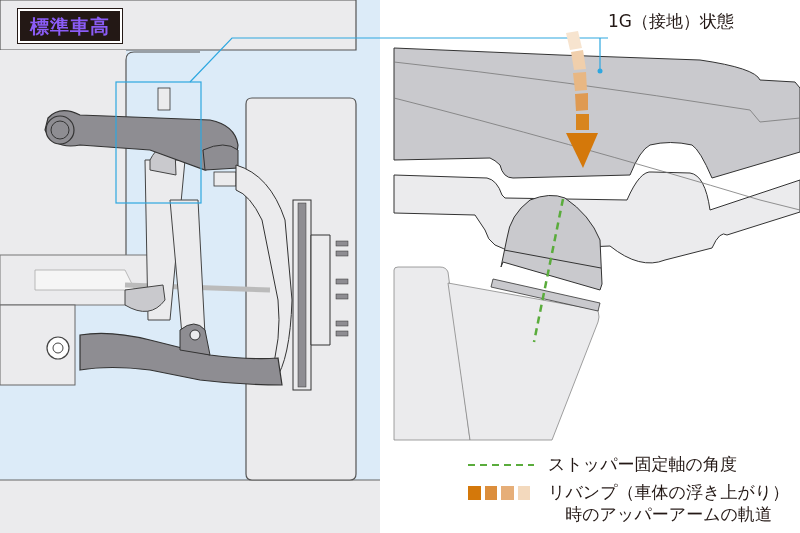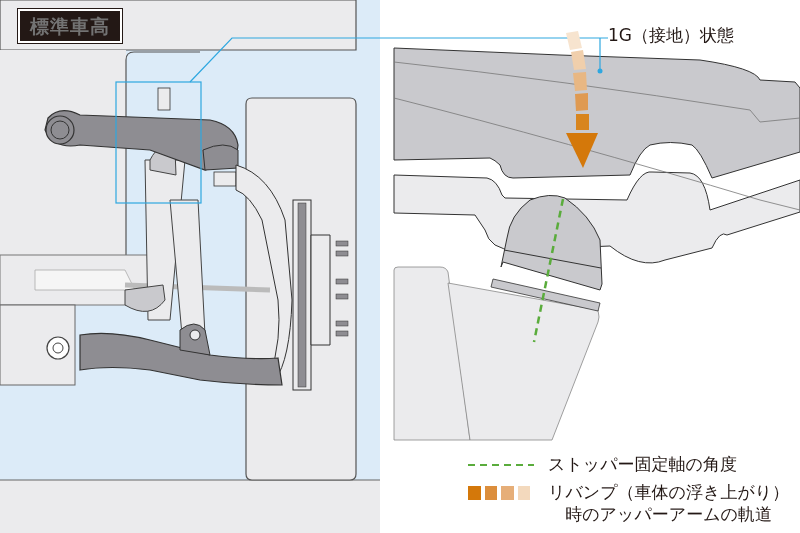--- a/index.html
+++ b/index.html
@@ -1,22 +1,22 @@
 <!DOCTYPE html>
 <html><head>
 <meta charset="utf-8">
 <style>
   html, body { margin:0; padding:0; }
   body { width:800px; height:533px; position:relative; overflow:hidden; background:#ffffff;
          font-family:"DejaVu Sans", "Liberation Sans", sans-serif; }
   #canvas { position:absolute; left:0; top:0; width:800px; height:533px; }
-  .title-badge { position:absolute; left:18px; top:9px; background:#231815; color:#737373;
+  .title-badge { position:absolute; left:18px; top:9px; background:#231815; color:#8b5cf6;
     border:2px solid #fff; outline:1px solid #231815; padding:3px 10px; font-size:19px;
     font-weight:bold; letter-spacing:1px; line-height:24px; }
-  .callout { position:absolute; left:608px; top:24px; font-size:17px; color:#231815; white-space:nowrap; }
+  .callout { position:absolute; left:608px; top:10px; font-size:17px; color:#231815; white-space:nowrap; }
   .legend { position:absolute; left:468px; top:453px; font-size:17px; color:#231815;text-align:center; }
   .legend-row { display:flex; align-items:flex-start; margin-bottom:6px; }
   .legend-dash { width:66px; height:2px; margin-top:11px; margin-right:14px;
     background:repeating-linear-gradient(90deg,#5aac3c 0 7px, transparent 7px 12px); }
   .legend-swatches { display:flex; width:66px; margin-top:5px; margin-right:14px; }
   .sw { width:13px; height:14px; margin-right:4px; }
   .legend-text { line-height:22px; }
 </style>
 </head>
 <body>

